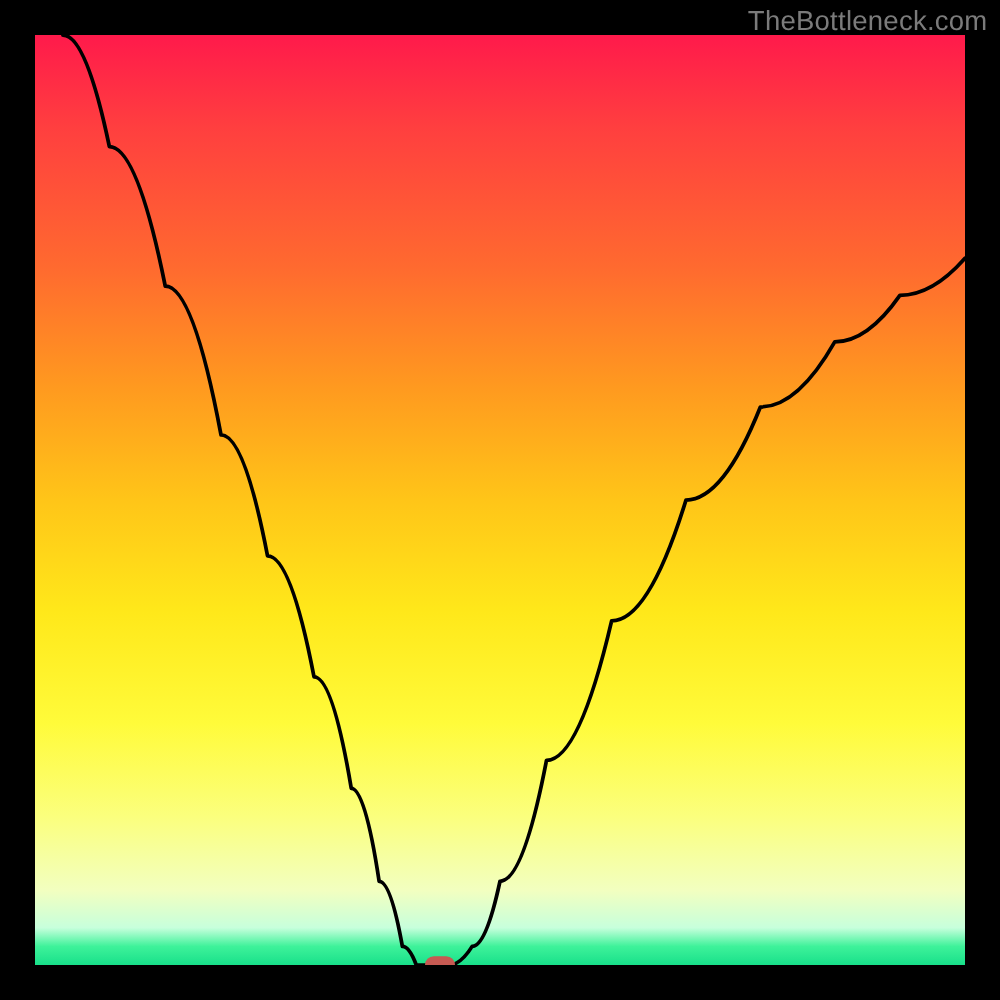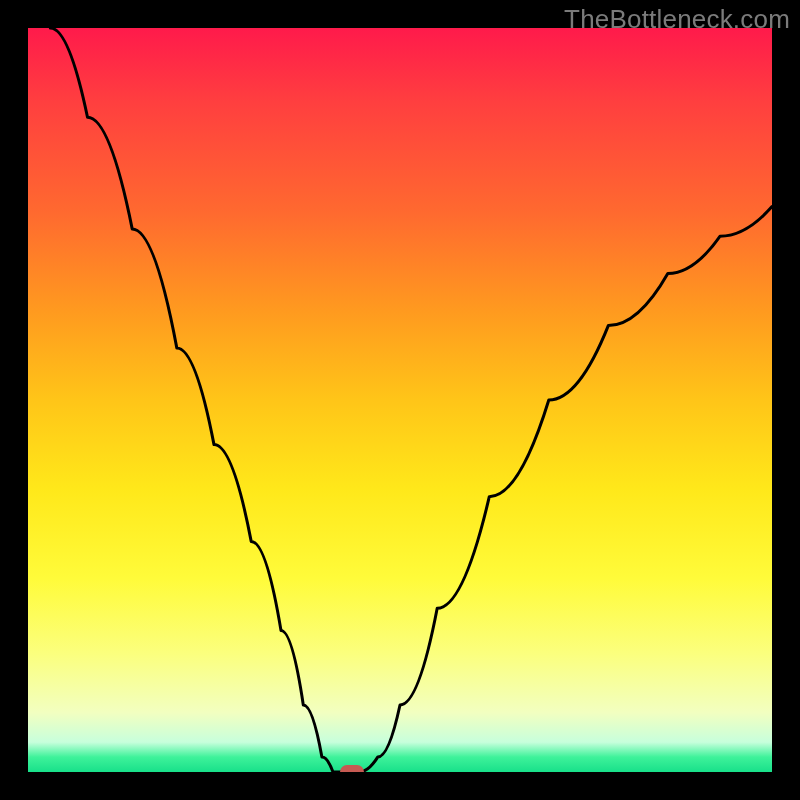--- a/index.html
+++ b/index.html
@@ -43,21 +43,21 @@
         #c7ffdc 96%,
         #3ef29a 98%,
         #18e08a 100%
       );
   }
   .watermark {
     position: absolute;
     top: 4px;
     right: 10px;
     color: #7b7b7b;
-    font-size: 26px;
+    font-size: 22px;
     font-weight: 500;
     letter-spacing: 0.2px;
   }
   svg.curve {
     position: absolute;
     inset: 0;
   }
   .marker {
     position: absolute;
     width: 24px;

